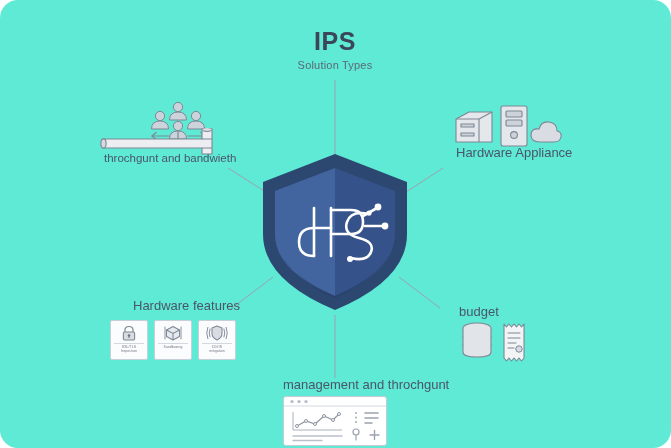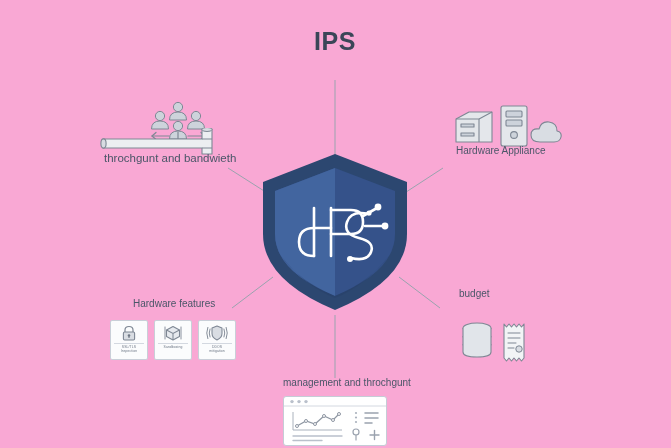--- a/index.html
+++ b/index.html
@@ -4,23 +4,24 @@
 <style>
   html, body {
     margin: 0;
     padding: 0;
     background: #ffffff;
   }
   #canvas {
     position: relative;
     width: 671px;
     height: 448px;
-    background: #f9a8d4;
+    background: #5eead4;
     font-family: "Liberation Sans", sans-serif;
     overflow: hidden;
+    border-radius: 18px;
   }
   #lines {
     position: absolute;
     left: 0; top: 0;
     width: 671px; height: 448px;
     pointer-events: none;
   }
 
   
   .title-block {
@@ -45,21 +46,21 @@
   }
 
   
   .node-label {
     position: absolute;
     font-size: 11.5px;
     color: #4a5668;
     white-space: nowrap;
   }
   .node-label.big {
-    font-size: 10px;
+    font-size: 13px;
   }
 
   
   .shield-wrap {
     position: absolute;
     left: 259px;
     top: 152px;
     width: 152px;
     height: 160px;
   }
@@ -128,20 +129,21 @@
     <line x1="335" y1="80" x2="335" y2="155" stroke="#9aa3ae" stroke-width="1"></line>
     <line x1="228" y1="168" x2="272" y2="196" stroke="#9aa3ae" stroke-width="1"></line>
     <line x1="443" y1="168" x2="400" y2="196" stroke="#9aa3ae" stroke-width="1"></line>
     <line x1="232" y1="308" x2="273" y2="277" stroke="#9aa3ae" stroke-width="1"></line>
     <line x1="440" y1="308" x2="399" y2="277" stroke="#9aa3ae" stroke-width="1"></line>
     <line x1="335" y1="315" x2="335" y2="378" stroke="#9aa3ae" stroke-width="1"></line>
   </svg>
 
   <div class="title-block">
     <div class="title-main">IPS</div>
+    <div class="title-sub">Solution Types</div>
   </div>
 
   <div class="shield-wrap">
     <svg viewBox="0 0 152 160" width="152" height="160">
       <path d="M76 2 L148 30 L148 82 Q148 128 76 158 Q4 128 4 82 L4 30 Z" fill="#2c4770"></path>
       <path d="M76 16 L136 39 L136 82 Q136 119 76 144 Q16 119 16 82 L16 39 Z" fill="#35528a"></path>
       <path d="M76 16 L76 144 Q16 119 16 82 L16 39 Z" fill="#42659f"></path>
       <path d="M76 144 Q40 129 22 104 Q46 134 76 146 Q106 134 130 104 Q112 129 76 144 Z" fill="#28406a" opacity="0.55"></path>
       <g stroke="#ffffff" stroke-width="2.6" fill="none" stroke-linecap="round" stroke-linejoin="round">
         <path d="M55 56 L55 104"></path>
@@ -204,21 +206,21 @@
         <rect x="49" y="4" width="26" height="40" rx="2" fill="#e4e7eb"></rect>
         <rect x="54" y="9" width="16" height="6" rx="1" fill="#cdd3db"></rect>
         <rect x="54" y="18" width="16" height="6" rx="1" fill="#cdd3db"></rect>
         <circle cx="62" cy="33" r="3.4" fill="#cdd3db"></circle>
         <path d="M88 40 Q79 40 79 33 Q79 26 87 27 Q89 19 97 20 Q105 21 105 29 Q110 30 109 35 Q108 40 102 40 Z" fill="#d9dde3"></path>
       </g>
     </svg>
   </div>
   <div class="node-label big" style="left:456px; top:145px;">Hardware Appliance</div>
 
-  <div class="node-label big" style="left:459px; top:288px;">budget</div>
+  <div class="node-label big" style="left:459px; top:304px;">budget</div>
   <div class="icon-group" style="left:459px; top:320px;">
     <svg width="80" height="46" viewBox="0 0 80 46">
       <g stroke="#7e8794" stroke-width="1.1" fill="#e1e5ea">
         <ellipse cx="18" cy="8" rx="14" ry="5"></ellipse>
         <path d="M4 8 L4 16 Q4 21 18 21 Q32 21 32 16 L32 8"></path>
         <path d="M4 16 L4 24 Q4 29 18 29 Q32 29 32 24 L32 16"></path>
         <path d="M4 24 L4 32 Q4 37 18 37 Q32 37 32 32 L32 24"></path>
       </g>
       <g>
         <path d="M45 4 L47.5 7 L50 4 L52.5 7 L55 4 L57.5 7 L60 4 L62.5 7 L65 4 L65 38 L62.5 41 L60 38 L57.5 41 L55 38 L52.5 41 L50 38 L47.5 41 L45 38 Z" fill="#f2f4f6" stroke="#7e8794" stroke-width="1.1" stroke-linejoin="round"></path>

